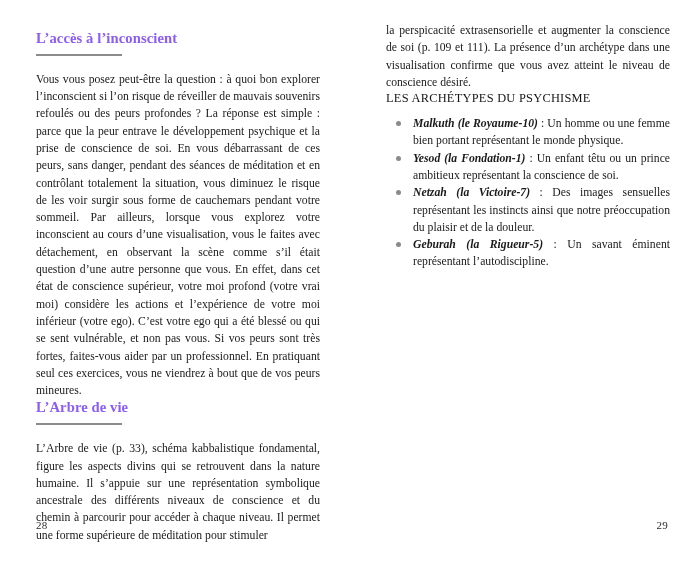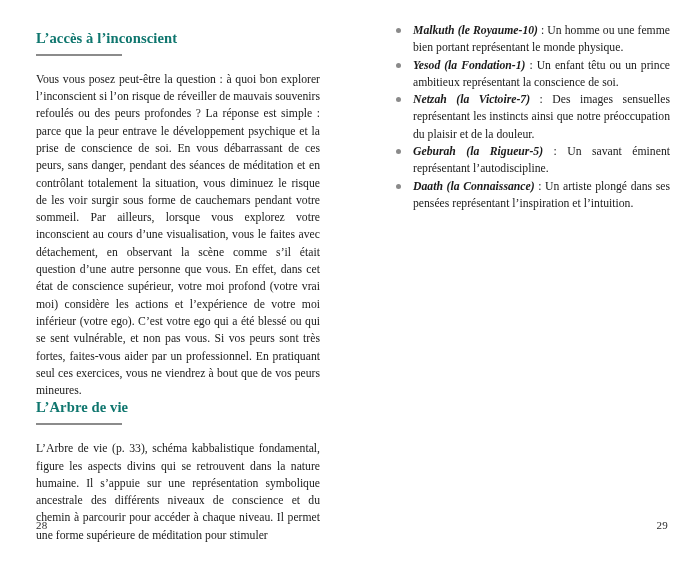--- a/index.html
+++ b/index.html
@@ -45,21 +45,21 @@
     width: 284px;
   }
 
   
   h2.section-title {
     font-size: 14.6px;
     font-weight: bold;
     letter-spacing: 0.1px;
     margin: 0 0 0 0;
     line-height: 1.15;
-    color: #0f766e;
+    color: #8b5cf6;
   }
   .title-rule {
     width: 86px;
     height: 2px;
     background: #8b8b8b;
     margin-top: 7px;
     margin-bottom: 15px;
   }
 
   h3.caps-title {
@@ -144,37 +144,36 @@
 
       <p class="body">L’Arbre de vie (p. 33), schéma kabbalistique fondamental, figure les aspects divins qui se retrouvent dans la nature humaine. Il s’appuie sur une représentation symbolique ancestrale des différents niveaux de conscience et du chemin à parcourir pour accéder à chaque niveau. Il permet une forme supérieure de méditation pour stimuler</p>
     </div>
 
     <div class="folio">28</div>
   </div>
 
   <div class="page page-right">
     <div class="col">
 
+      <p class="body gap-after-para">la perspicacité extrasensorielle et augmenter la conscience de soi (p. 109 et 111). La présence d’un archétype dans une visualisation confirme que vous avez atteint le niveau de conscience désiré.</p>
 
+      <h3 class="caps-title">LES ARCHÉTYPES DU PSYCHISME</h3>
 
       <ul class="arch-list">
         <li>
           <span class="bullet"></span><span class="term">Malkuth (le Royaume-10)</span><span> : </span><span>Un homme ou une femme bien portant représentant le monde physique.</span>
         </li>
         <li>
           <span class="bullet"></span><span class="term">Yesod (la Fondation-1)</span><span> : </span><span>Un enfant têtu ou un prince ambitieux représentant la conscience de soi.</span>
         </li>
         <li>
           <span class="bullet"></span><span class="term">Netzah (la Victoire-7)</span><span> : </span><span>Des images sensuelles représentant les instincts ainsi que notre préoccupation du plaisir et de la douleur.</span>
         </li>
         <li>
           <span class="bullet"></span><span class="term">Geburah (la Rigueur-5)</span><span> : </span><span>Un savant éminent représentant l’autodiscipline.</span>
         </li>
-        <li>
-          <span class="bullet"></span><span class="term">Daath (la Connaissance)</span><span> : </span><span>Un artiste plongé dans ses pensées représentant l’inspiration et l’intuition.</span>
-        </li>
       </ul>
     </div>
 
     <div class="folio">29</div>
   </div>
 
 </div>
 
 </body></html>

